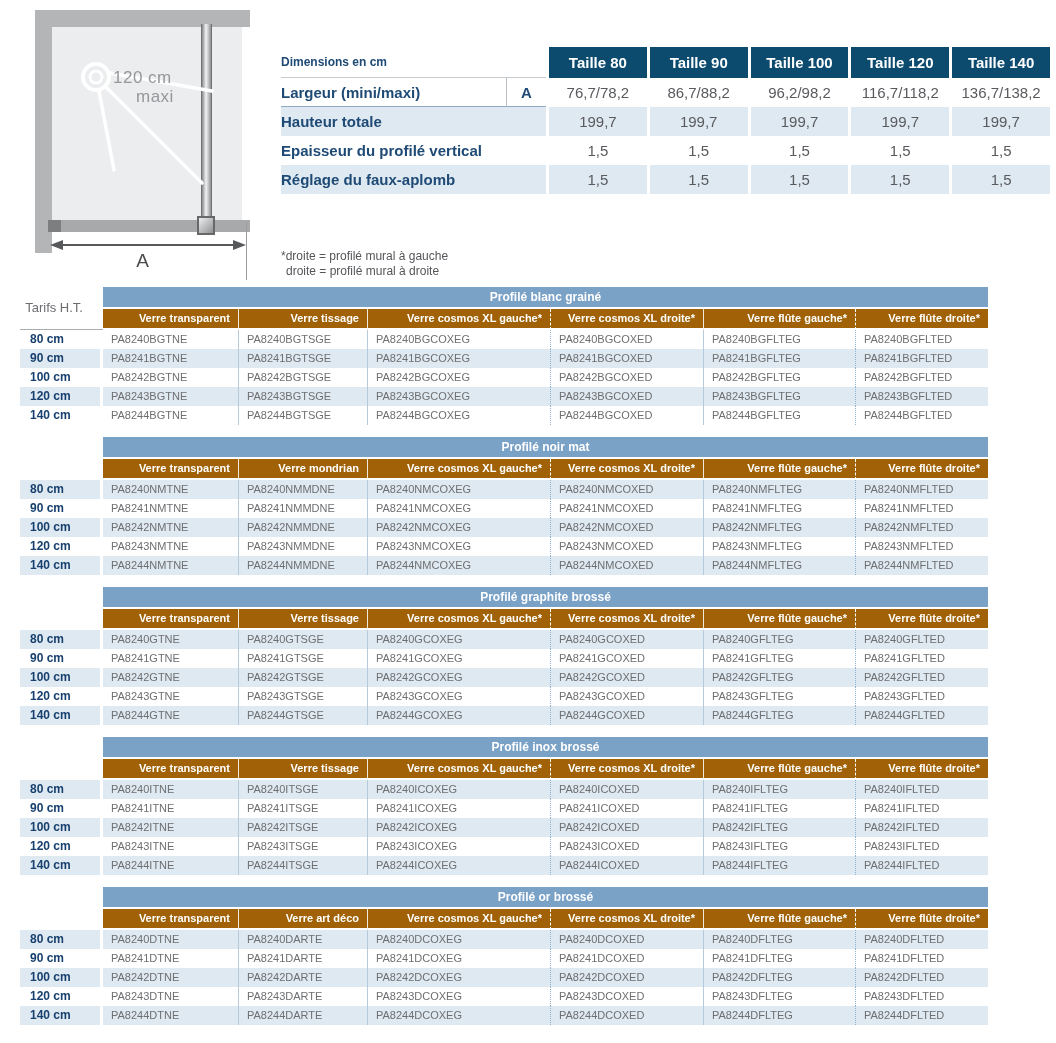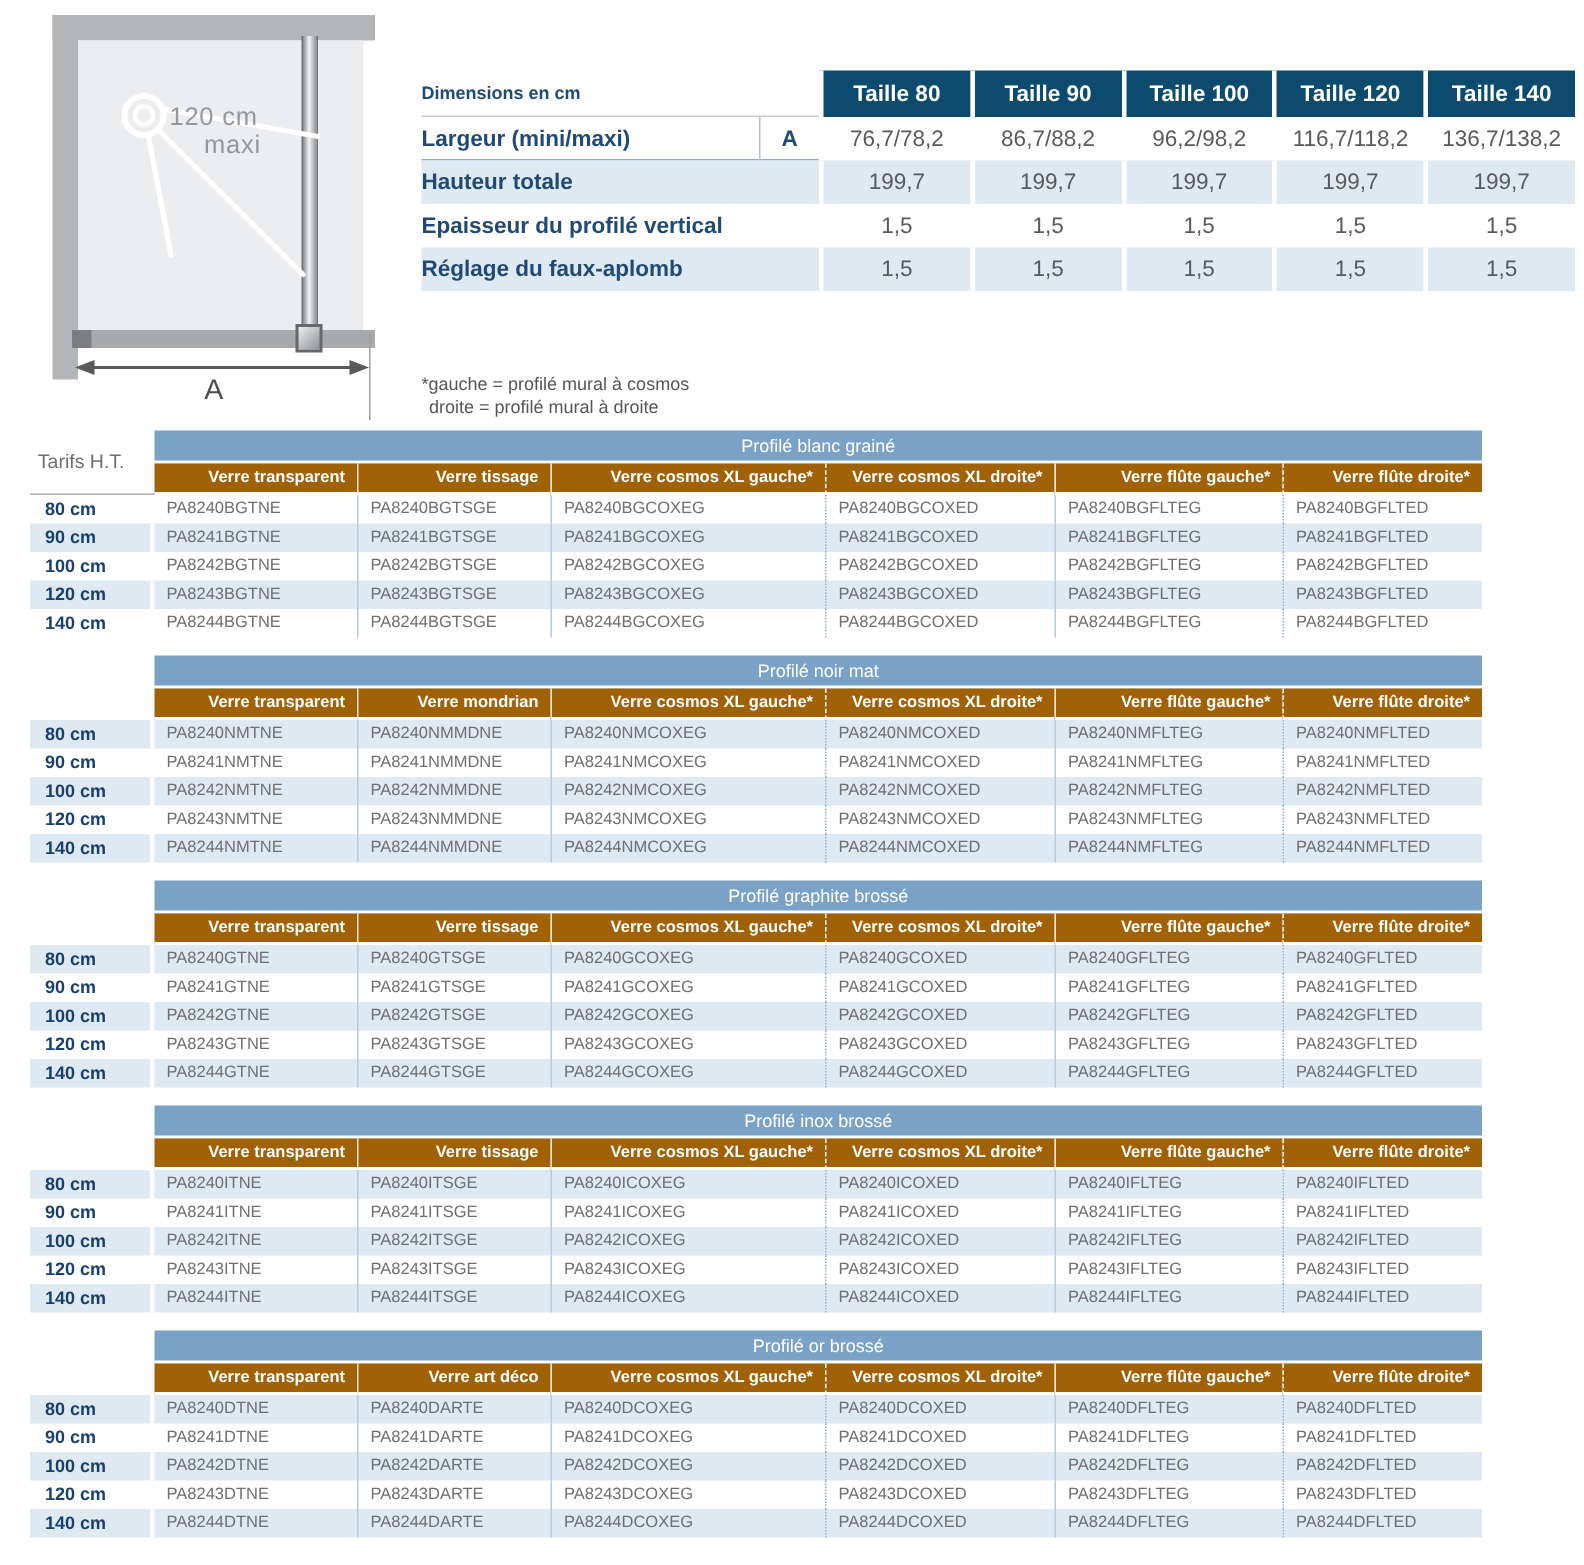--- a/index.html
+++ b/index.html
@@ -45,21 +45,21 @@
   .note .l2 { padding-left:5px; }
   .tarifs { position:absolute; left:13px; top:300px; width:70px; text-align:right;
             font-size:13px; color:#6d6e71; }
 
   
   #tables { position:absolute; left:20px; top:287px; width:968px; }
   .ptable { display:grid; grid-template-columns:83px 135px 129px 183px 153px 152px 133px;
             margin-bottom:12px; }
   .p-spacer { background:transparent; }
   .p-band { grid-column:2/8; height:22px; line-height:20px; background:#7aa1c6; color:#fff;
-            font-weight:normal; font-size:12px; text-align:center; border-bottom:2px solid #fff; }
+            font-weight:bold; font-size:12px; text-align:center; border-bottom:2px solid #fff; }
   .p-chead { height:21px; line-height:19px; background:#a16207; color:#fff; font-weight:bold;
              font-size:11px; text-align:right; padding-right:8px; border-bottom:2px solid #fff; }
   .p-chead.sep1, .p-chead.sep2, .p-chead.sep4 { border-left:1px solid rgba(255,255,255,.85); }
   .p-chead.sep3, .p-chead.sep5 { border-left:1px dashed #fff; }
   .p-size { height:19px; line-height:19px; color:#17406e; font-weight:bold; font-size:12px;
             padding-left:10px; border-right:3px solid #fff; }
   .p-size.topline { box-shadow:0 -1px 0 #a9adb2; }
   .p-code { height:19px; line-height:19px; color:#6e6f71; font-size:11px; padding-left:8px;
             white-space:nowrap; overflow:hidden; }
   .p-code.sep1, .p-code.sep2, .p-code.sep4 { border-left:1px solid #b7cadb; }
@@ -127,21 +127,21 @@
       <div class="d-label shaded">Réglage du faux-aplomb</div>
       <div class="d-ref shaded"></div>
       <div class="d-val shaded">1,5</div>
       <div class="d-val shaded">1,5</div>
       <div class="d-val shaded">1,5</div>
       <div class="d-val shaded">1,5</div>
       <div class="d-val shaded">1,5</div>
     </div>
 
   <div class="note">
-    <div class="l1">*gauche = profilé mural à cosmos</div>
+    <div class="l1">*droite = profilé mural à gauche</div>
     <div class="l2">droite = profilé mural à droite</div>
   </div>
 
   <div class="tarifs">Tarifs H.T.</div>
 
   <div id="tables">
       <div class="ptable">
         <div class="p-spacer"></div>
         <div class="p-band">Profilé blanc grainé</div>
         <div class="p-spacer"></div>

